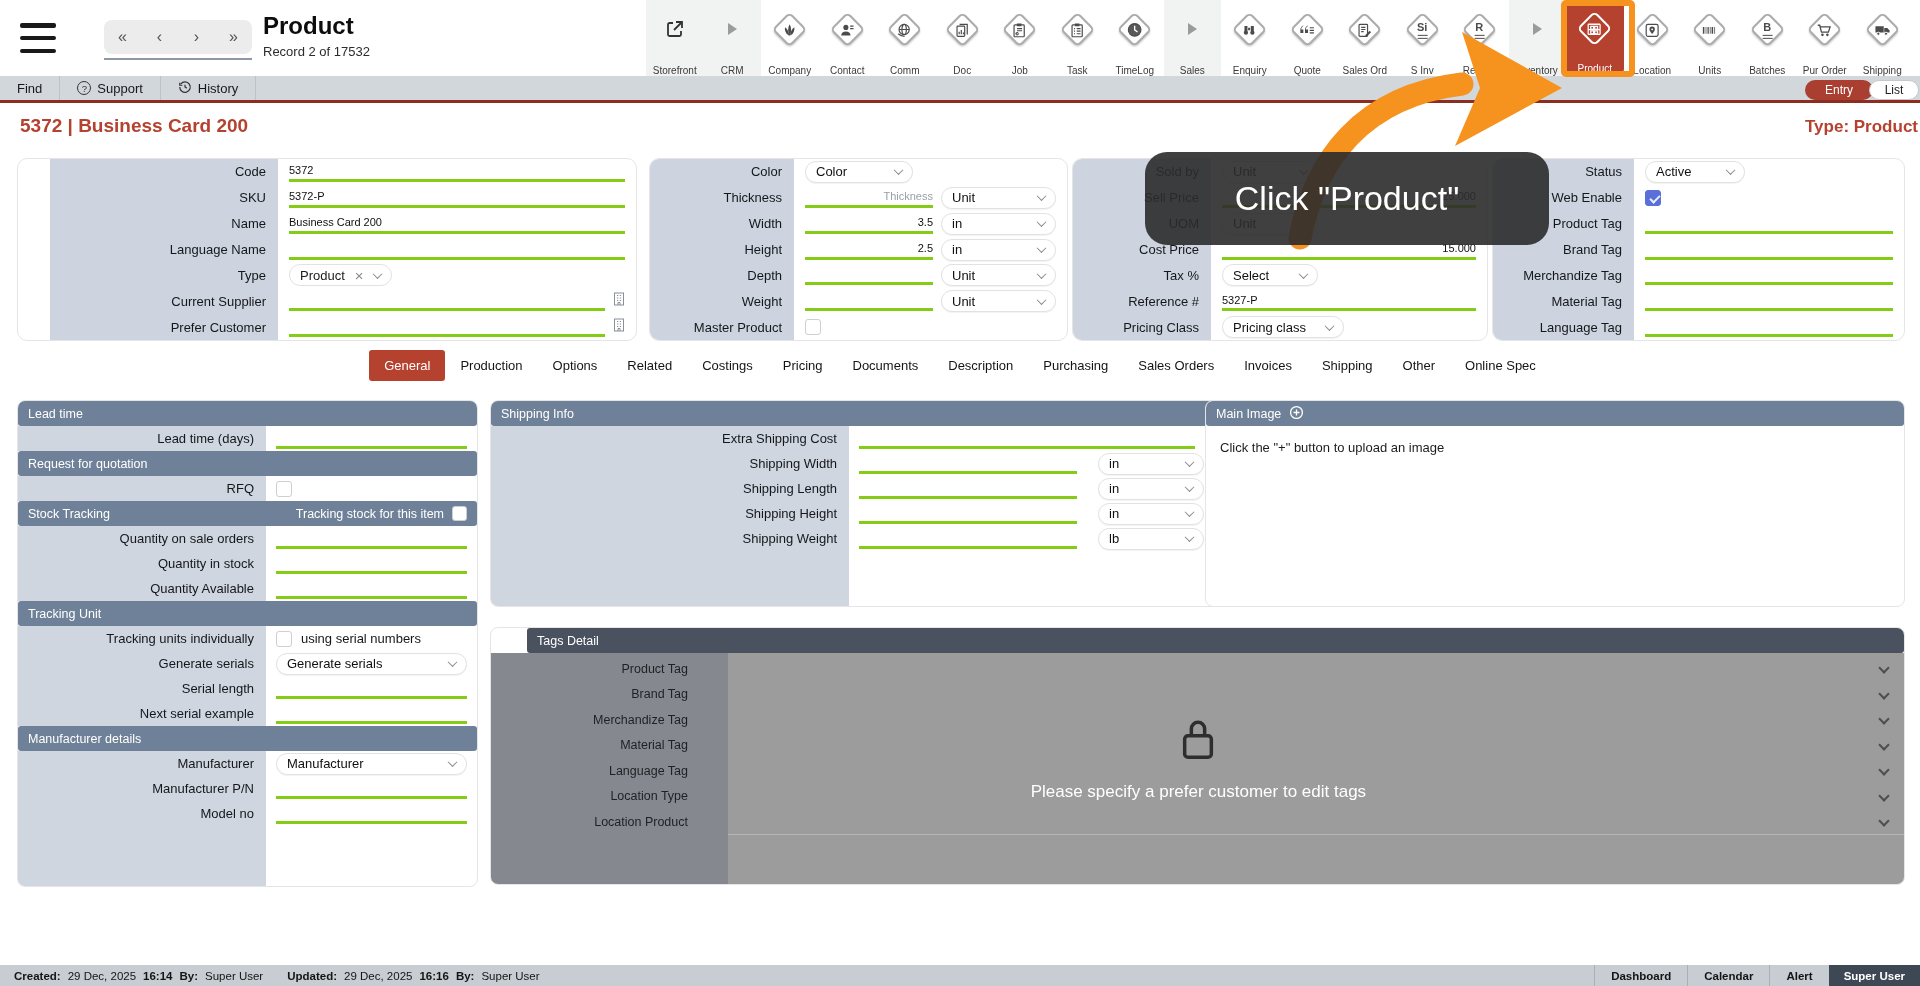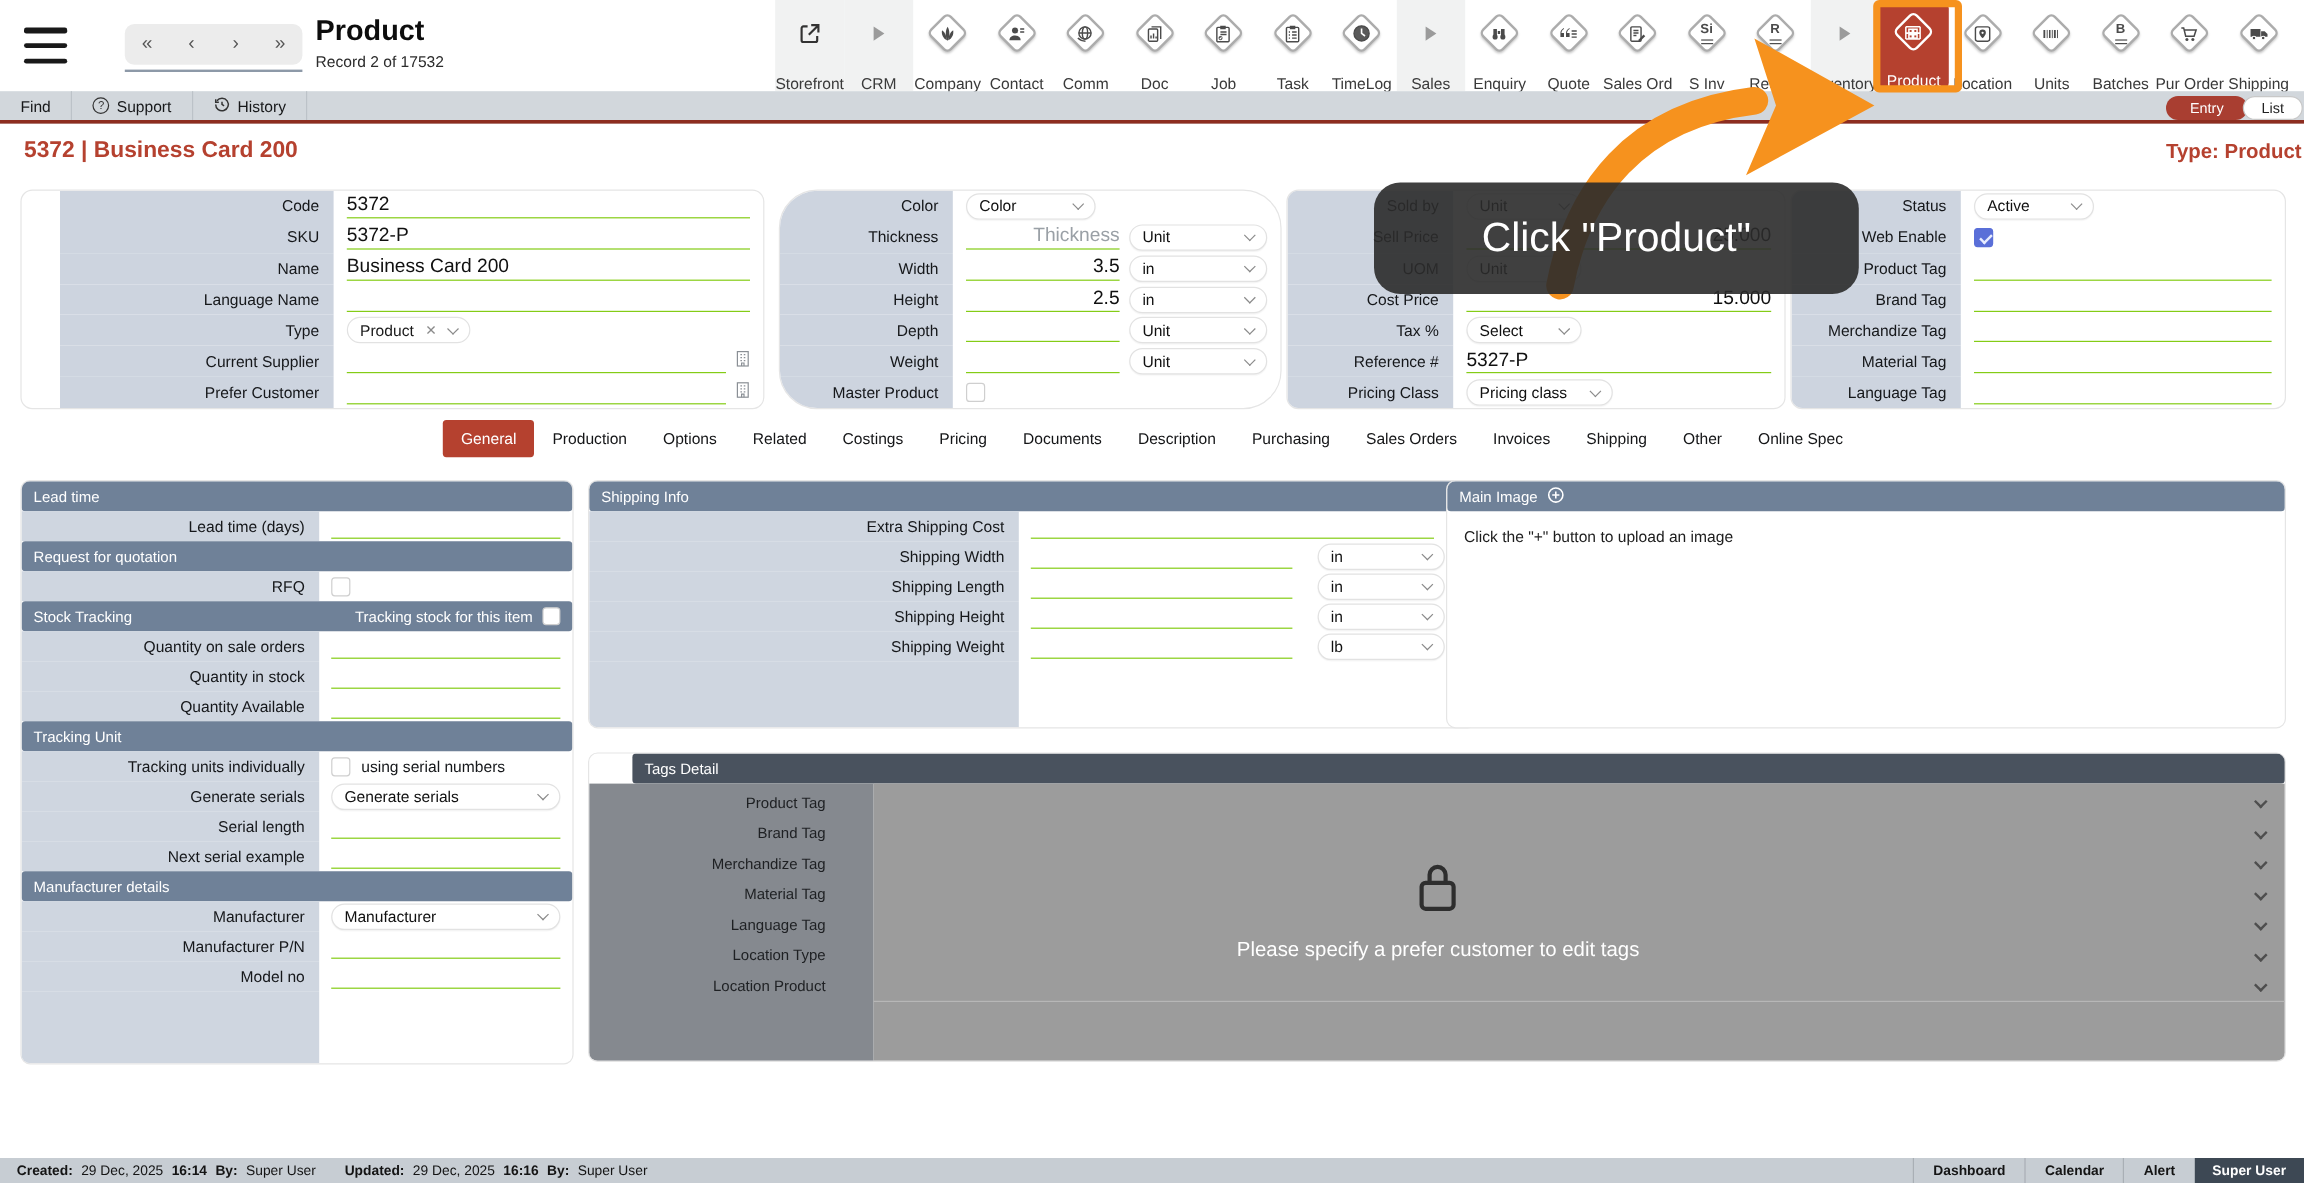--- a/index.html
+++ b/index.html
@@ -18,21 +18,21 @@
   .recnav { position:absolute; left:104px; top:20px; width:148px; height:34px; background:#ececec; border-radius:8px; display:flex; align-items:center; }
   .recnav span { flex:1; text-align:center; font-size:16px; color:#555; cursor:pointer; }
   .recnav-underline { position:absolute; left:104px; top:58px; width:148px; height:2px; background:#8d99a8; }
   .hd-title { position:absolute; left:263px; top:12px; font-size:24px; font-weight:bold; color:#0d0d0d; }
   .hd-recinfo { position:absolute; left:263px; top:44px; font-size:13px; color:#2c2c2c; }
   
   .toolbar { position:absolute; left:646px; top:0; height:76px; display:flex; }
   .tb-item { width:57.5px; height:76px; display:flex; flex-direction:column; align-items:center; padding-top:10px; cursor:pointer; }
   .tb-item.graybg { background:#F1F2F2; }
   .tb-ic { height:38px; display:flex; align-items:center; justify-content:center; }
-  .tb-lb { font-size:13px; color:#3a3a3a; margin-top:18px; line-height:1; white-space:nowrap; }
+  .tb-lb { font-size:10px; color:#3a3a3a; margin-top:18px; line-height:1; white-space:nowrap; }
   .dmd { width:25px; height:25px; border:2px solid #ACACAC; border-radius:5px; transform:rotate(45deg); background:#fff; display:flex; align-items:center; justify-content:center; box-shadow:1px 1px 2px rgba(0,0,0,.22); }
   .dg { transform:rotate(-45deg); width:22px; height:22px; display:flex; align-items:center; justify-content:center; color:#4b4b4b; }
   .mono { font-size:11px; font-weight:bold; color:currentColor; text-align:center; line-height:1; }
   .mlines { display:block; width:10px; height:4px; border-top:1px solid currentColor; border-bottom:1px solid currentColor; margin:2px auto 0; }
   .tb-item.sel { background:var(--accent,#B5412F); border-radius:5px; height:72px; margin-top:2px; padding-top:8px; }
   .tb-item.sel .dmd { background:transparent; border-color:#fff; box-shadow:none; }
   .tb-item.sel .dg { color:#fff; }
   .tb-item.sel .tb-lb { color:#fff; }
   
   .nav-bar { position:absolute; top:76px; left:0; width:1920px; height:27px; background:var(--bar_bg,#D2D7DC); border-bottom:3px solid #8D2D20; display:flex; }
@@ -40,31 +40,31 @@
   .qicon { width:14px; height:14px; border:1.3px solid #333; border-radius:50%; font-size:9.5px; display:flex; align-items:center; justify-content:center; color:#333; }
   .pill { position:absolute; height:20px; border-radius:10px; font-size:12px; display:flex; align-items:center; justify-content:center; cursor:pointer; z-index:20; }
   .pill.entry { left:1805px; top:80px; width:68px; background:var(--entry,#A93E31); color:#fff; }
   .pill.list  { left:1869px; top:80px; width:50px; background:#fff; color:#222; border:1px solid #c8c8c8; }
   
   .rec-title { position:absolute; left:20px; top:115px; font-size:19px; font-weight:bold; color:var(--accent,#B5412F); }
   .rec-type  { position:absolute; right:2px; top:117px; font-size:17px; font-weight:bold; color:var(--accent,#B5412F); }
   
   .card { position:absolute; top:158px; height:183px; background:#fff; border:1px solid #e5e5e5; border-radius:10px; overflow:hidden; display:flex; flex-direction:column; }
   #card1 { left:17px;   width:620px; }
-  #card2 { left:649px;  width:419px;border-radius:32px; }
+  #card2 { left:649px;  width:419px; }
   #card3 { left:1072px; width:416px; }
   #card4 { left:1492px; width:413px; }
   .frow { flex:1; display:flex; align-items:stretch; min-height:0; }
   .flbl { background:var(--label_bg,#CDD4DF); display:flex; align-items:center; justify-content:flex-end; padding-right:12px; font-size:13px; color:#15171a; }
   #card1 .flbl { flex:0 0 228px;margin-left:32px; }
   #card2 .flbl { flex:0 0 144px; }
   #card3 .flbl { flex:0 0 138px; }
   #card4 .flbl { flex:0 0 141px; }
   .fval { flex:1; display:flex; align-items:center; padding:0 11px; gap:8px; min-width:0; }
-  .uline { flex:1; border-bottom:1px solid #84cc16; height:20px; font-size:16px; color:#101010; display:flex; align-items:center; min-width:0; }
+  .uline { flex:1; border-bottom:3px solid #84cc16; height:20px; font-size:11px; color:#101010; display:flex; align-items:center; min-width:0; }
   .uline.right { justify-content:flex-end; }
   .ph { color:#9aa0a6; }
   .dd { border:1px solid #e2e2e2; border-radius:11px; height:22px; display:flex; align-items:center; padding:0 10px; font-size:13px; color:#101010; background:#fff; box-shadow:0 1px 1px rgba(0,0,0,.05); cursor:pointer; flex:0 0 auto; }
   .dd .chev { margin-left:auto; }
   .chev { width:7px; height:7px; border-right:1.6px solid #8a8a8a; border-bottom:1.6px solid #8a8a8a; transform:rotate(45deg) translate(-1px,-1px); flex:0 0 auto; }
   .chip { border:1px solid #e2e2e2; border-radius:11px; height:22px; display:inline-flex; align-items:center; padding:0 10px; gap:10px; font-size:13px; }
   .xmark { font-size:15px; color:#8a8a8a; line-height:1; cursor:pointer; }
   .cb { width:16px; height:16px; border:1px solid #cfcfcf; border-radius:3px; background:#fff; position:relative; cursor:pointer; flex:0 0 auto; }
   .cb.on { background:var(--check_blue,#5A6FD8); border-color:var(--check_blue,#5A6FD8); }
   .cb.on::after { content:""; position:absolute; left:3.5px; top:4px; width:8px; height:4px; border-left:2px solid #e8ecff; border-bottom:2px solid #e8ecff; transform:rotate(-45deg); }

